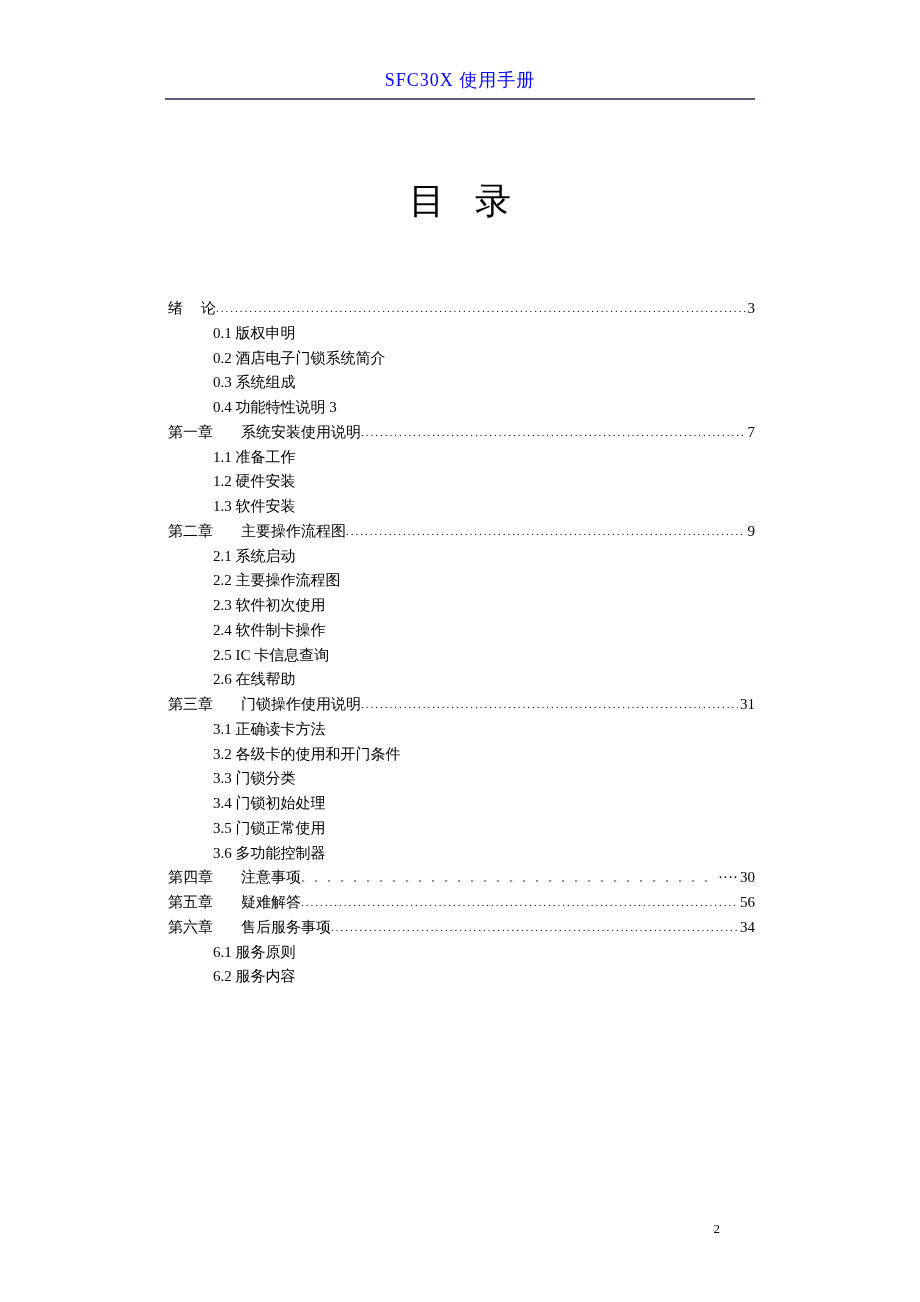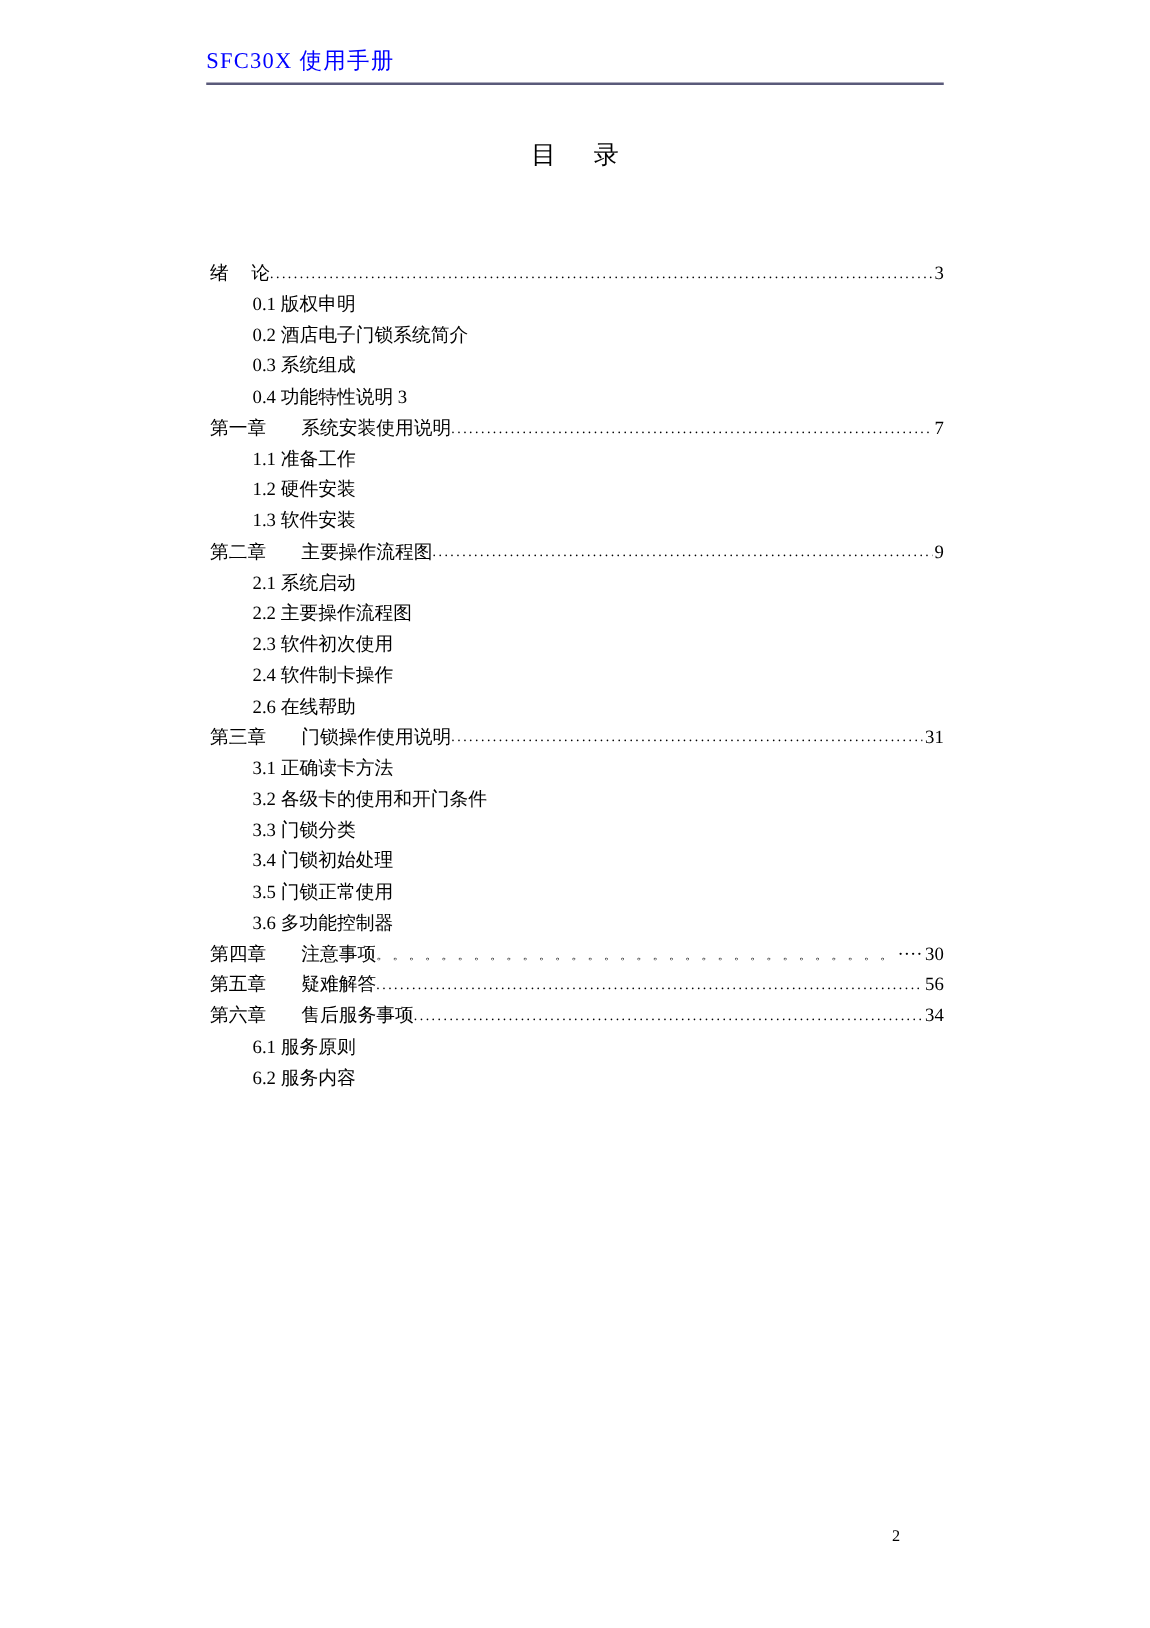--- a/index.html
+++ b/index.html
@@ -8,38 +8,38 @@
       box-sizing: border-box;
     }
     body {
       width: 920px;
       height: 1302px;
       background: #ffffff;
       font-family: "SimSun", "宋体", serif;
       position: relative;
     }
     .header {
-      text-align: left;
-      padding-top: 36px;
+      text-align: center;
+      padding-top: 68px;
       padding-bottom: 6px;
       border-bottom: 2px solid #5a5a7a;
       margin-left: 165px;
       margin-right: 165px;
       position: relative;
     }
     .header-title {
       color: #0000ff;
       font-size: 18px;
       letter-spacing: 1px;
     }
     .main-title {
       text-align: center;
-      font-size: 20px;
+      font-size: 36px;
       letter-spacing: 30px;
-      margin-top: 42px;
+      margin-top: 77px;
       margin-bottom: 70px;
       padding-left: 30px;
     }
     .toc {
       margin-left: 168px;
       margin-right: 165px;
       font-size: 15px;
       line-height: 1.65;
     }
     .toc-chapter {
@@ -70,21 +70,21 @@
     }
     .toc-dots.circles {
       letter-spacing: 3px;
       font-size: 10px;
     }
     .toc-page {
       flex-shrink: 0;
       margin-left: 2px;
     }
     .toc-sub {
-      margin-left: 34px;
+      margin-left: 45px;
     }
     .page-number {
       position: absolute;
       bottom: 65px;
       right: 200px;
       font-size: 13px;
       font-family: "Times New Roman", serif;
     }
   </style>
 </head>
@@ -122,20 +122,21 @@
   <div class="toc-chapter">
     <span class="toc-chapter-label">第二章</span>
     <span class="toc-chapter-title">主要操作流程图</span>
     <span class="toc-dots">...........................................................................................................................................................................................................</span>
     <span class="toc-page">9</span>
   </div>
   <div class="toc-sub">2.1 系统启动</div>
   <div class="toc-sub">2.2 主要操作流程图</div>
   <div class="toc-sub">2.3 软件初次使用</div>
   <div class="toc-sub">2.4 软件制卡操作</div>
+  <div class="toc-sub">2.5 IC 卡信息查询</div>
   <div class="toc-sub">2.6 在线帮助</div>
 
   <div class="toc-chapter">
     <span class="toc-chapter-label">第三章</span>
     <span class="toc-chapter-title">门锁操作使用说明</span>
     <span class="toc-dots">...........................................................................................................................................................................................................</span>
     <span class="toc-page">31</span>
   </div>
   <div class="toc-sub">3.1 正确读卡方法</div>
   <div class="toc-sub">3.2 各级卡的使用和开门条件</div>

